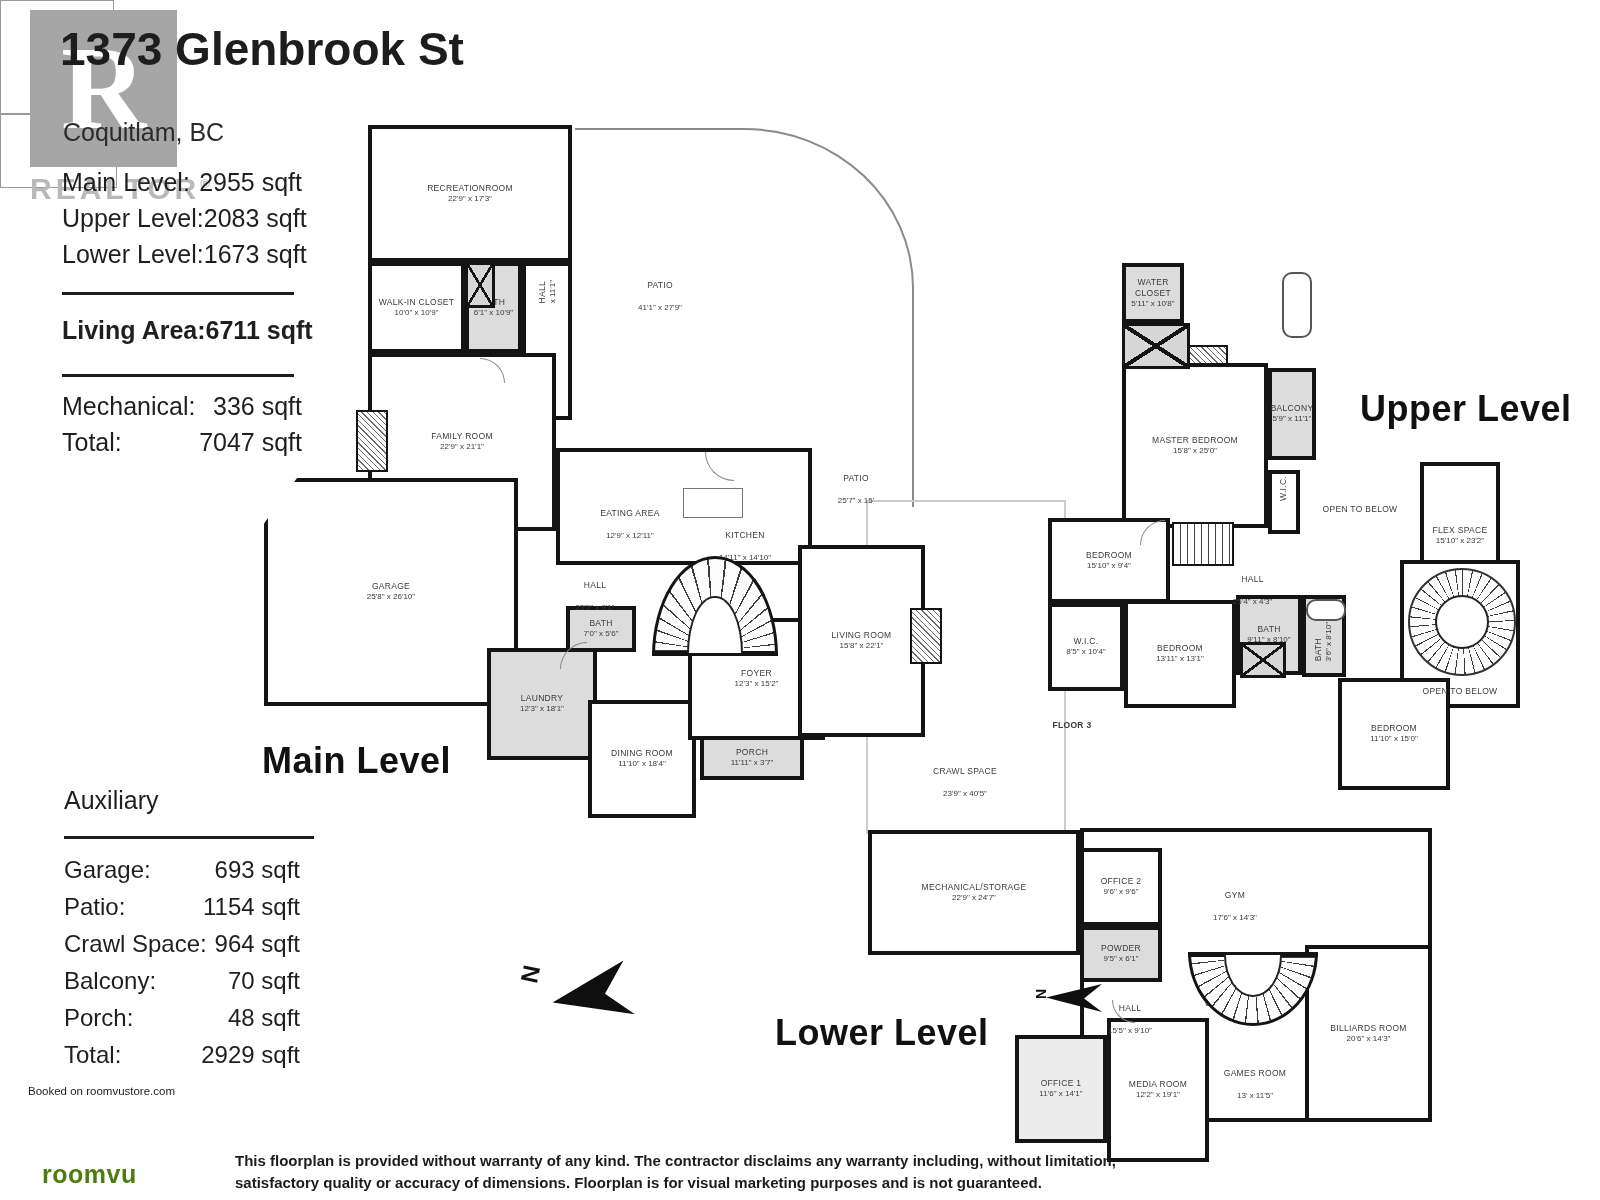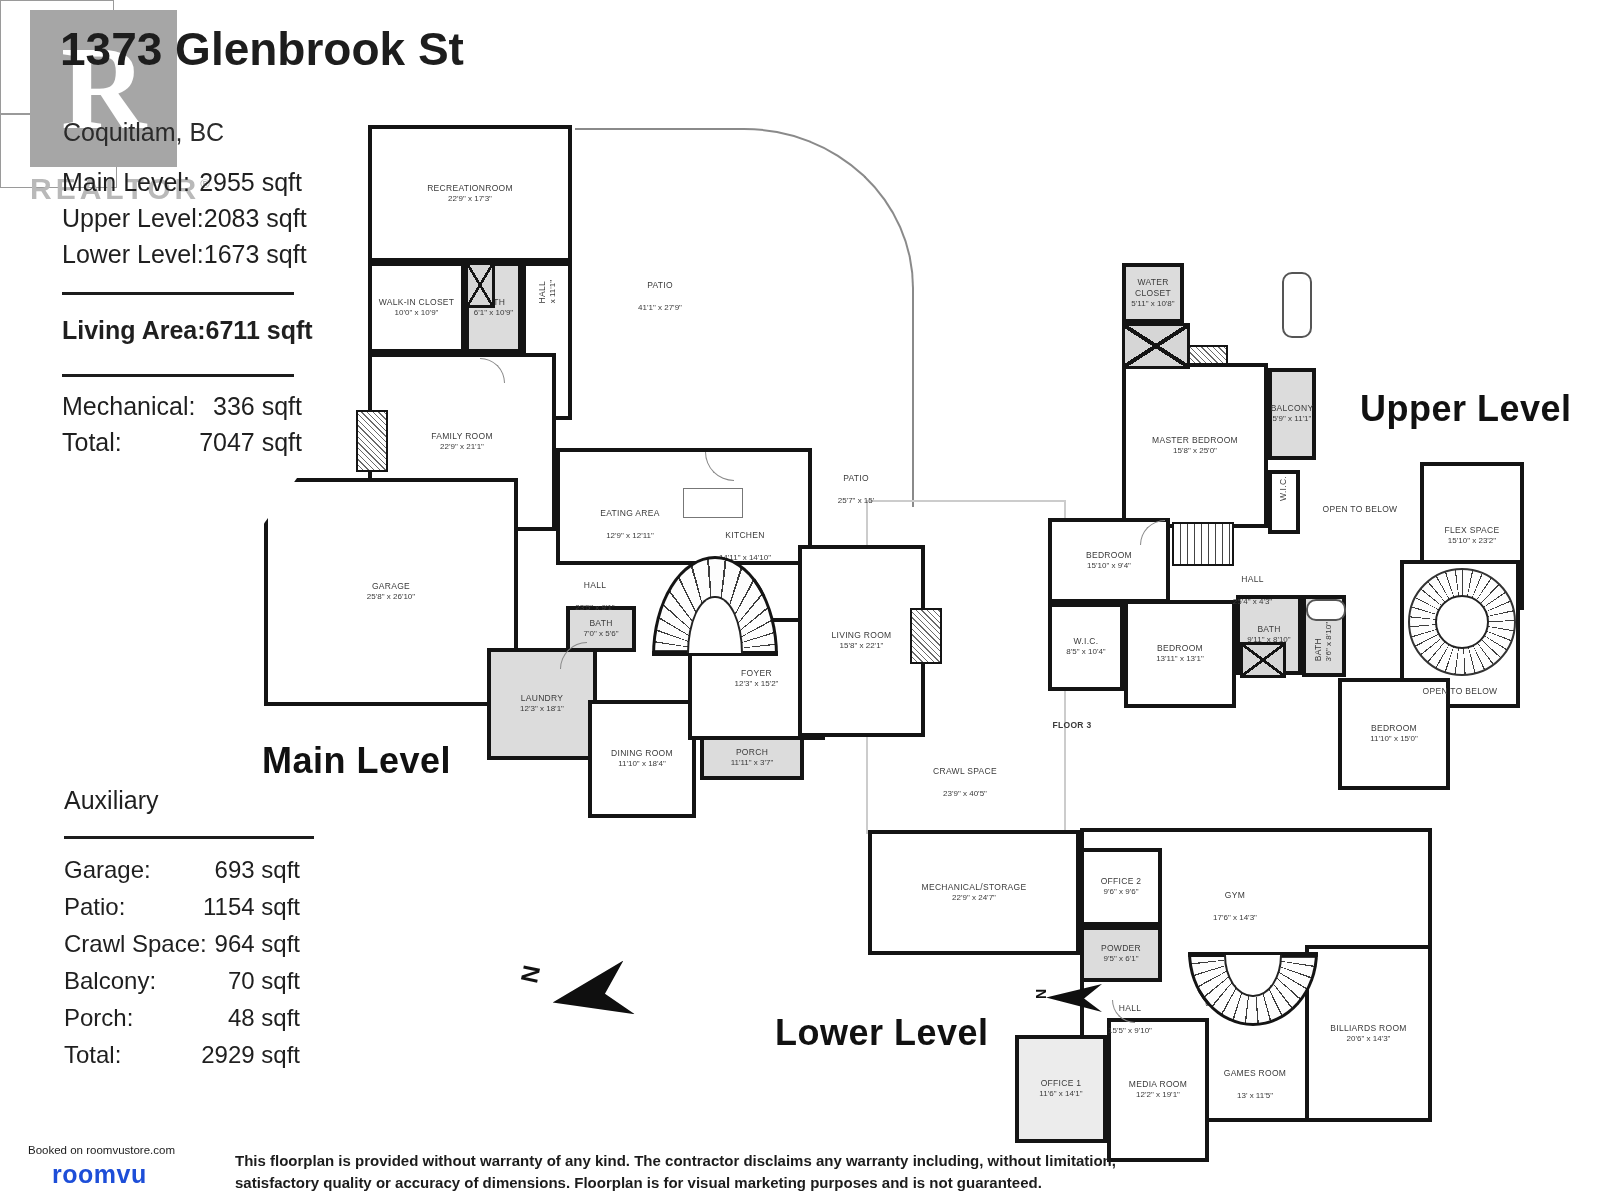--- a/index.html
+++ b/index.html
@@ -54,21 +54,21 @@
   .stair-straight{position:absolute;border:2px solid #141414;z-index:3;
         background:repeating-linear-gradient(90deg,#fff 0 6px,#444 6px 7px);}
   .arc{position:absolute;z-index:3;}
   .arc.tl{border-left:1px solid #888;border-top:1px solid #888;border-top-left-radius:100%;}
   .arc.bl{border-left:1px solid #888;border-bottom:1px solid #888;border-bottom-left-radius:100%;}
   .arc.tr{border-right:1px solid #888;border-top:1px solid #888;border-top-right-radius:100%;}
   .narrow{position:absolute;background:#0f0f0f;z-index:4;
           clip-path:polygon(0% 48%,100% 0%,68% 52%,100% 100%);}
   .nletter{position:absolute;font-weight:bold;color:#111;z-index:4;}
   
-  .booked{position:absolute;left:28px;top:1144px;font-size:11.5px;color:#1c1c1c;z-index:2;}
+  .booked{position:absolute;left:28px;top:1085px;font-size:11.5px;color:#1c1c1c;z-index:2;}
   .roomvu{position:absolute;left:42px;top:1160px;font-size:25px;font-weight:bold;z-index:2;letter-spacing:.5px;}
   .disclaimer{position:absolute;left:235px;top:1150px;font-size:15px;color:#1c1c1c;line-height:1.45;z-index:2;font-weight:bold;}
 </style>
 </head>
 <body>
 
 <div class="canvas">
 
   <div class="logo">
       <span>R</span>
@@ -224,21 +224,21 @@
       <span class="rd">15'8" x 25'0"</span>
     </div>
   <div class="room gray" style="left:1268px;top:368px;width:48px;height:92px">
       <span class="rn">BALCONY</span>
       <span class="rd">5'9" x 11'1"</span>
     </div>
   <div class="room" style="left:1268px;top:470px;width:32px;height:64px"></div>
   <div class="rlabel vert" style="left:1272px;top:476px;width:24px;height:54px"><span class="rn">W.I.C.</span></div>
   <div class="thin" style="left:1302px;top:465px;width:115px;height:72px"></div>
   <div class="rlabel" style="left:1305px;top:496px;width:110px"><span class="rn">OPEN TO BELOW</span></div>
-  <div class="room" style="left:1420px;top:462px;width:104px;height:148px">
+  <div class="room" style="left:1420px;top:462px;width:80px;height:148px">
       <span class="rn">FLEX SPACE</span>
       <span class="rd">15'10" x 23'2"</span>
     </div>
   <div class="room" style="left:1400px;top:560px;width:120px;height:148px"></div>
   <div class="fanc" style="left:1408px;top:568px;width:104px;height:104px"></div>
   <div class="rlabel" style="left:1405px;top:678px;width:110px"><span class="rn">OPEN TO BELOW</span></div>
 
   <div class="room" style="left:1048px;top:518px;width:122px;height:85px">
       <span class="rn">BEDROOM</span>
       <span class="rd">15'10" x 9'4"</span>
@@ -297,19 +297,19 @@
   <div class="room" style="left:1107px;top:1018px;width:102px;height:144px">
       <span class="rn">MEDIA ROOM</span>
       <span class="rd">12'2" x 19'1"</span>
     </div>
   <div class="arc bl" style="left:1112px;top:1000px;width:22px;height:22px"></div>
 
   <div class="narrow" style="left:1046px;top:984px;width:56px;height:28px"></div>
   <div class="nletter" style="left:1036px;top:986px;font-size:14px;transform:rotate(-90deg)">N</div>
 
   <div class="booked">Booked on roomvustore.com</div>
-  <div class="roomvu" style="color: #1d4ed8; margin-left: 10px;">roomvu</div>
+  <div class="roomvu" style="color: #4d7c0f;">roomvu</div>
   <div class="disclaimer">
     <span>This floorplan is provided without warranty of any kind. The contractor disclaims any warranty including, without limitation,</span><br>
     <span>satisfactory quality or accuracy of dimensions. Floorplan is for visual marketing purposes and is not guaranteed.</span>
   </div>
 
 </div>
 
 </body></html>

